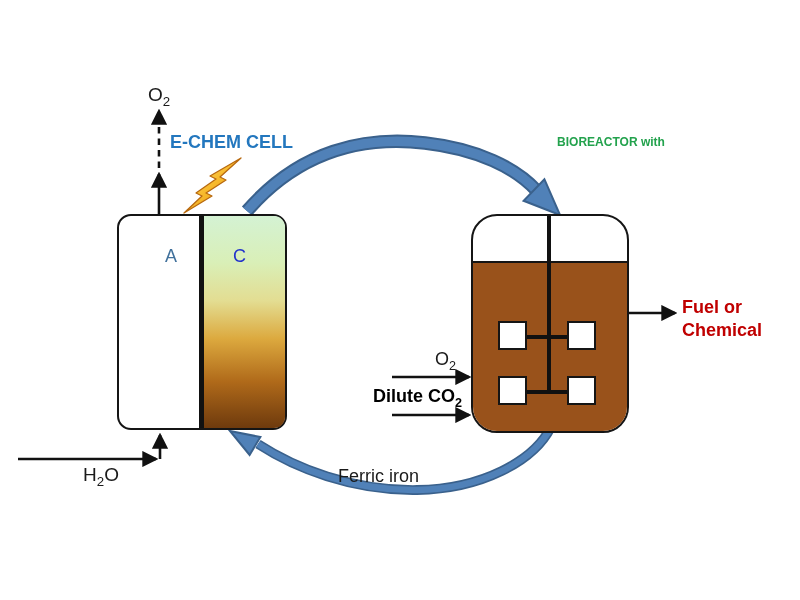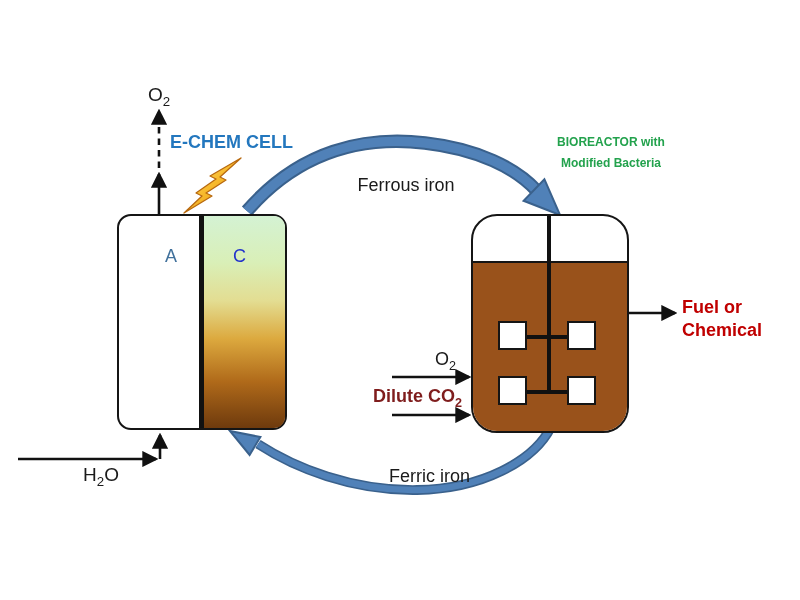--- a/index.html
+++ b/index.html
@@ -42,25 +42,25 @@
   .blade{position:absolute;width:29px;height:29px;box-sizing:border-box;
     background:#fff;border:2.5px solid #151515;}
   .b-ul{left:25px;top:105px;} .b-ur{left:94px;top:105px;}
   .b-ll{left:25px;top:160px;} .b-lr{left:94px;top:160px;}
 
   
   .echem-title{left:170px;top:132px;font-size:18px;font-weight:bold;color:#2377BE;}
   .bio-title{left:512px;top:132px;width:198px;text-align:center;
     font-size:12px;font-weight:bold;color:#23A24D;line-height:21px;}
   .ferrous{left:340px;top:175px;width:132px;text-align:center;font-size:18px;}
-  .ferric{left:338px;top:466px;width:132px;text-align:right;font-size:18px;}
+  .ferric{left:338px;top:466px;width:132px;text-align:left;font-size:18px;}
   .o2-top{left:148px;top:84px;font-size:19px;}
   .h2o{left:83px;top:464px;font-size:19px;}
   .o2-in{left:435px;top:349px;font-size:18px;}
-  .dilute{left:373px;top:386px;font-size:18px;font-weight:bold;color:#7f1d1d;}
+  .dilute{left:373px;top:386px;font-size:18px;font-weight:bold;color:#000000;}
   .fuel{left:682px;top:296px;font-size:18px;font-weight:bold;color:#C00000;line-height:23px;}
 </style>
 </head>
 <body>
 
 <div class="canvas">
 
   <svg class="layer" width="800" height="600" viewBox="0 0 800 600">
     <defs>
       <marker id="ah" viewBox="0 0 10 10" refX="8.5" refY="5" markerWidth="6.2" markerHeight="6.2" orient="auto">
@@ -117,24 +117,22 @@
     <div class="blade b-ll"></div>
     <div class="blade b-lr"></div>
   </div>
 
   <div class="lbl o2-top"><span>O</span><sub>2</sub></div>
 
   <div class="lbl echem-title">E-CHEM CELL</div>
 
   <div class="lbl bio-title">
     <div>BIOREACTOR with</div>
-    <div>Modified Bacteria</div>
   </div>
 
-  <div class="lbl ferrous">Ferrous iron</div>
   <div class="lbl ferric">Ferric iron</div>
 
   <div class="lbl h2o"><span>H</span><sub>2</sub><span>O</span></div>
 
   <div class="lbl o2-in"><span>O</span><sub>2</sub></div>
 
   <div class="lbl dilute"><span>Dilute CO</span><sub>2</sub></div>
 
   <div class="lbl fuel">
     <div>Fuel or</div>

